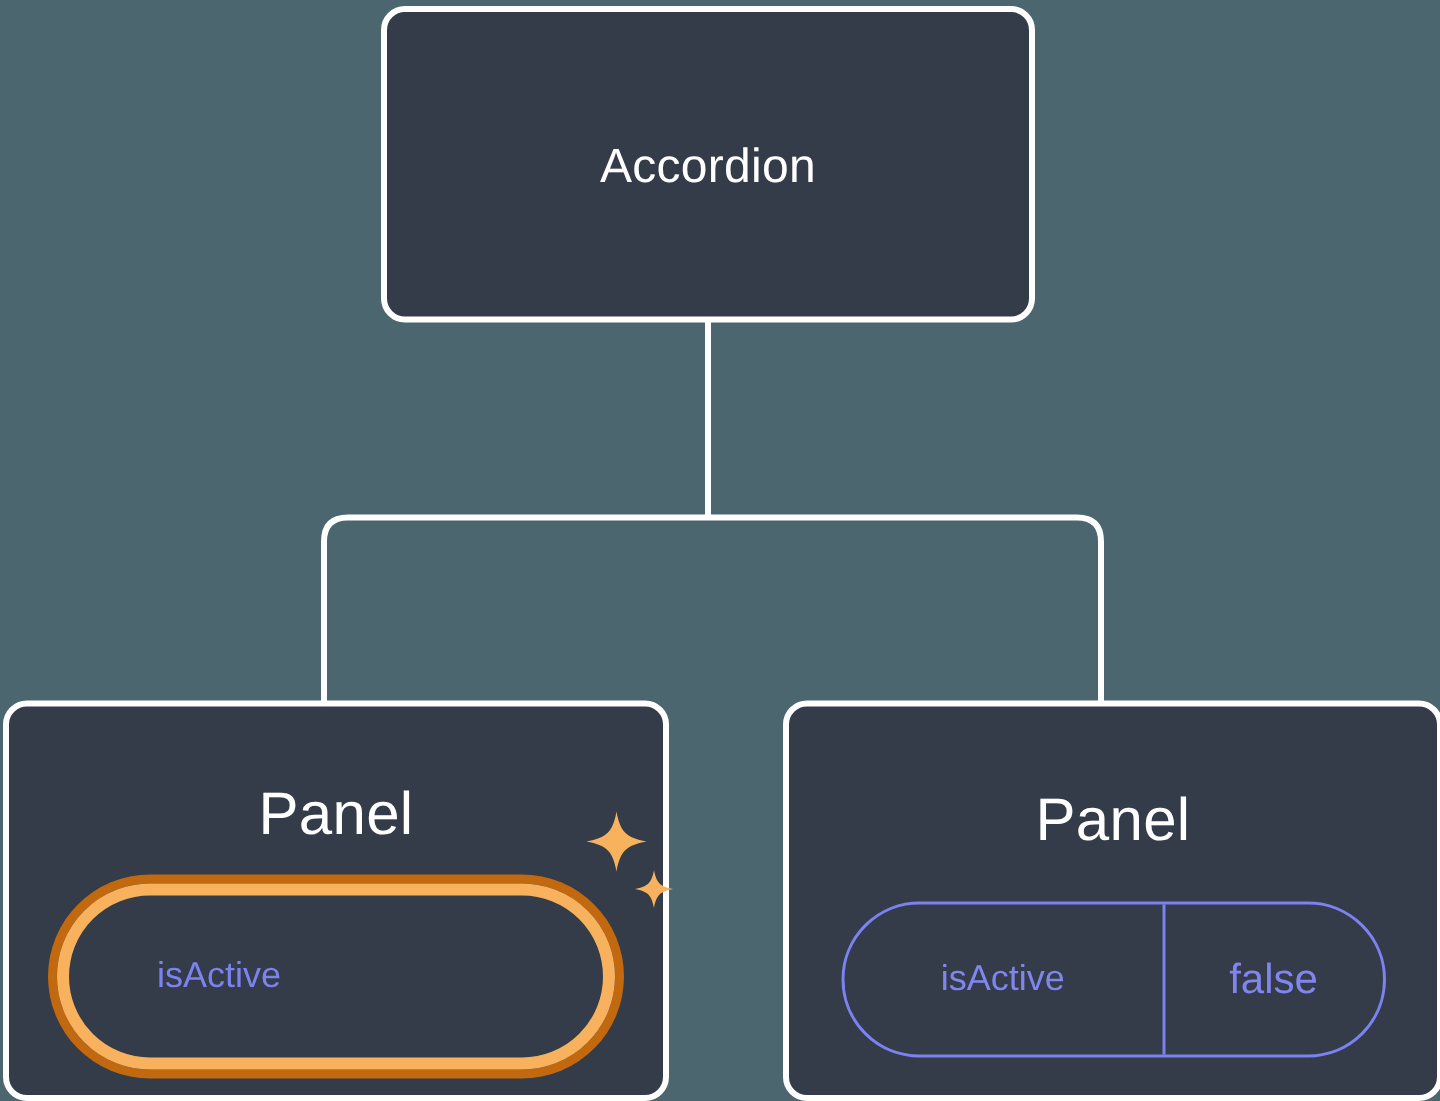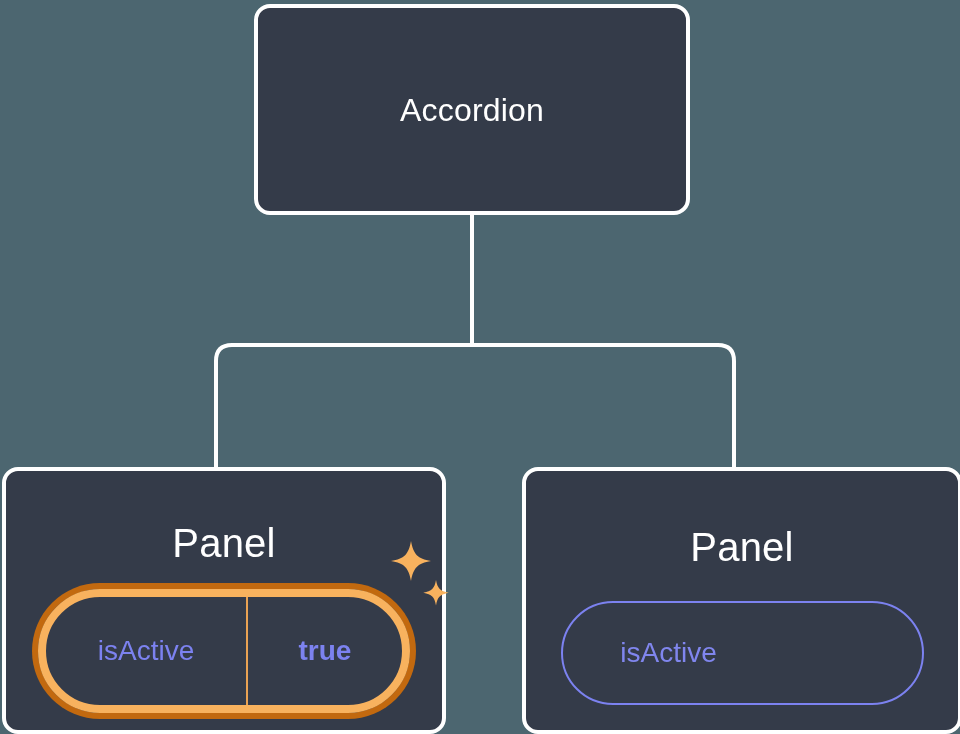--- a/index.html
+++ b/index.html
@@ -100,21 +100,21 @@
 
   .prop-cell {
     display: flex;
     align-items: center;
     justify-content: center;
     box-sizing: border-box;
     white-space: nowrap;
     line-height: 1;
   }
 
-  .prop-key { font-size: 28px; font-weight: 400; }
+  .prop-key { font-size: 24px; font-weight: 400; }
   .prop-val { font-size: 28px; }
 
   
   .prop-pill.inactive {
     border: 2px solid #7c82f0;
     width: 363px;
     height: 104px;
   }
   .prop-pill.inactive .prop-cell { color: #8086ee; }
   .prop-pill.inactive .prop-key { width: 212px; }
@@ -175,21 +175,20 @@
   </div>
 
   <div class="node" id="node-panel-left">
     <div class="panel-title-wrap">
       <div class="node-title">Panel</div>
     </div>
 
     <div id="pill-left-wrap">
       <div class="prop-pill highlight">
         <div class="prop-cell prop-key">isActive</div>
-        <div class="prop-cell prop-val">true</div>
       </div>
 
       <svg class="sparkles" viewBox="0 0 70 80" xmlns="http://www.w3.org/2000/svg">
         <path fill="#f8b25e" d="M 27 4
                  C 29.5 17.5 33.5 21.5 47 24
                  C 33.5 26.5 29.5 30.5 27 44
                  C 24.5 30.5 20.5 26.5 7 24
                  C 20.5 21.5 24.5 17.5 27 4 Z"></path>
         <path fill="#f8b25e" d="M 52 43
                  C 53.6 51.6 56.1 54.1 64.7 55.7
@@ -201,17 +200,18 @@
   </div>
 
   <div class="node" id="node-panel-right">
     <div class="panel-title-wrap">
       <div class="node-title">Panel</div>
     </div>
 
     <div id="pill-right-wrap">
       <div class="prop-pill inactive">
         <div class="prop-cell prop-key">isActive</div>
+        <div class="prop-cell prop-val">false</div>
       </div>
     </div>
   </div>
 
 </div>
 
 </body></html>

